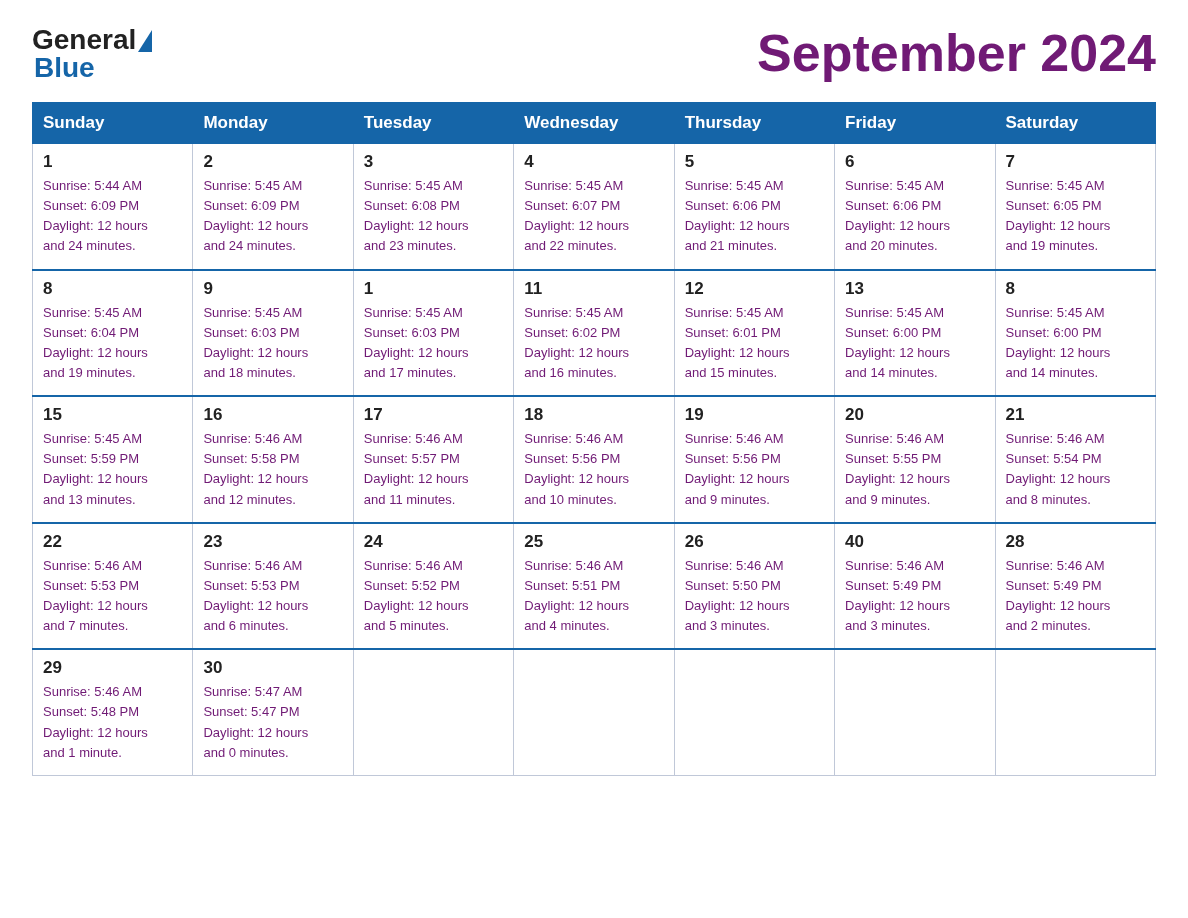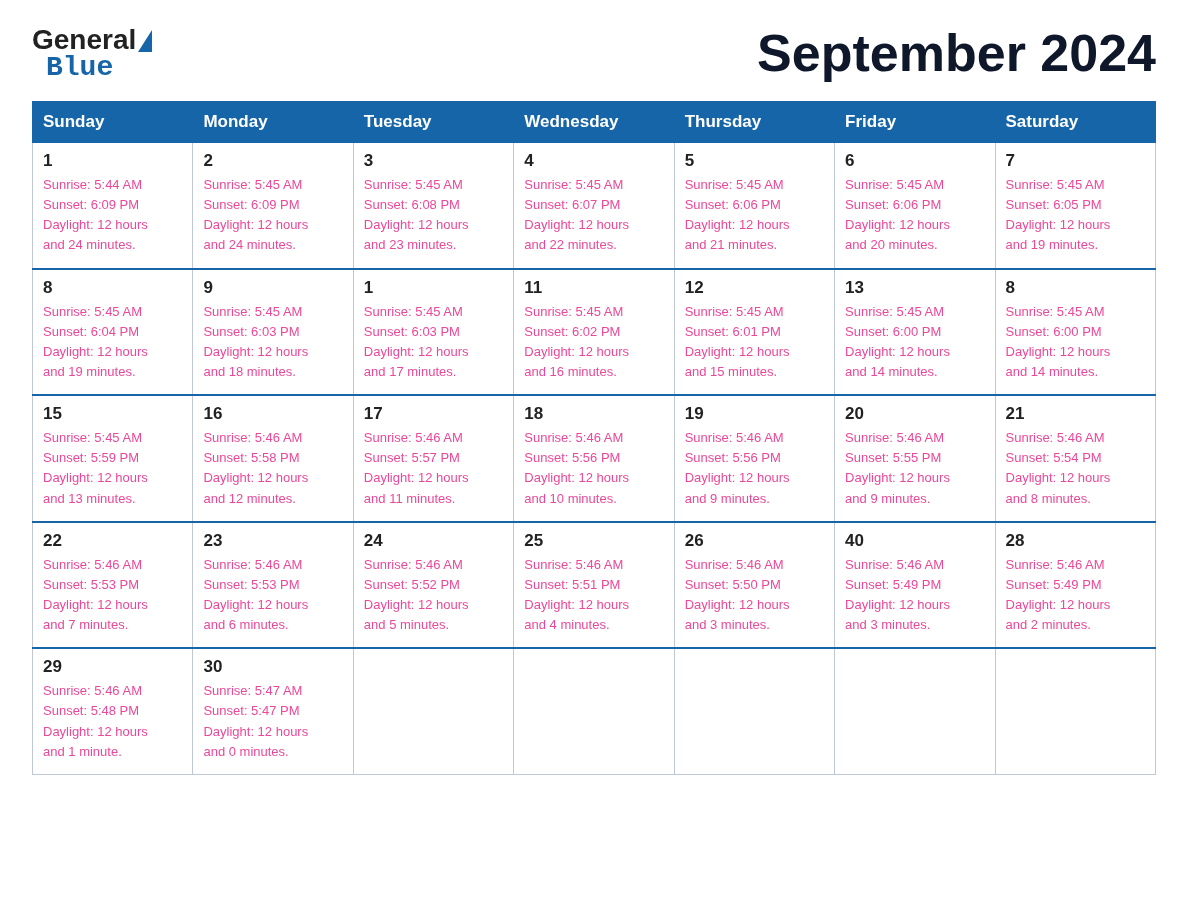--- a/index.html
+++ b/index.html
@@ -38,21 +38,21 @@
       font-weight: bold;
       margin-top: -4px;
       letter-spacing: 0;
     }
     .title-block {
       text-align: right;
     }
     .month-title {
       font-size: 52px;
       font-weight: bold;
-      color: #0f172a;
+      color: #701a75;
       line-height: 1.1;
     }
     .location-subtitle {
       font-size: 22px;
       color: #444;
       margin-top: 4px;
     }
     .calendar-table {
       width: 100%;
       border-collapse: collapse;
@@ -80,41 +80,41 @@
       background: #fff;
     }
     .day-number {
       font-size: 17px;
       font-weight: bold;
       margin-bottom: 4px;
       display: block;
     }
     .day-info {
       font-size: 13px;
-      color: #ec4899;
+      color: #701a75;
       line-height: 1.55;
     }
     .row-divider td {
       border-top: 2px solid #1565a8 !important;
     }
     .logo-top-line {
       display: flex;
       align-items: center;
     }
   </style>
 </head>
 <body>
 
 <div class="header-row">
   <div class="logo">
     <div class="logo-top-line">
       <span class="logo-general" style="font-size:28px;font-weight:bold;color:#222;">General</span>
       <span class="logo-triangle"></span>
     </div>
-    <div class="logo-blue" style="margin-left:14px;font-family:Liberation Mono, monospace;">Blue</div>
+    <div class="logo-blue" style="margin-left:2px;">Blue</div>
   </div>
   <div class="title-block">
     <div class="month-title">September 2024</div>
   </div>
 </div>
 
 <table class="calendar-table">
   <thead>
     <tr>
       <th>Sunday</th>

